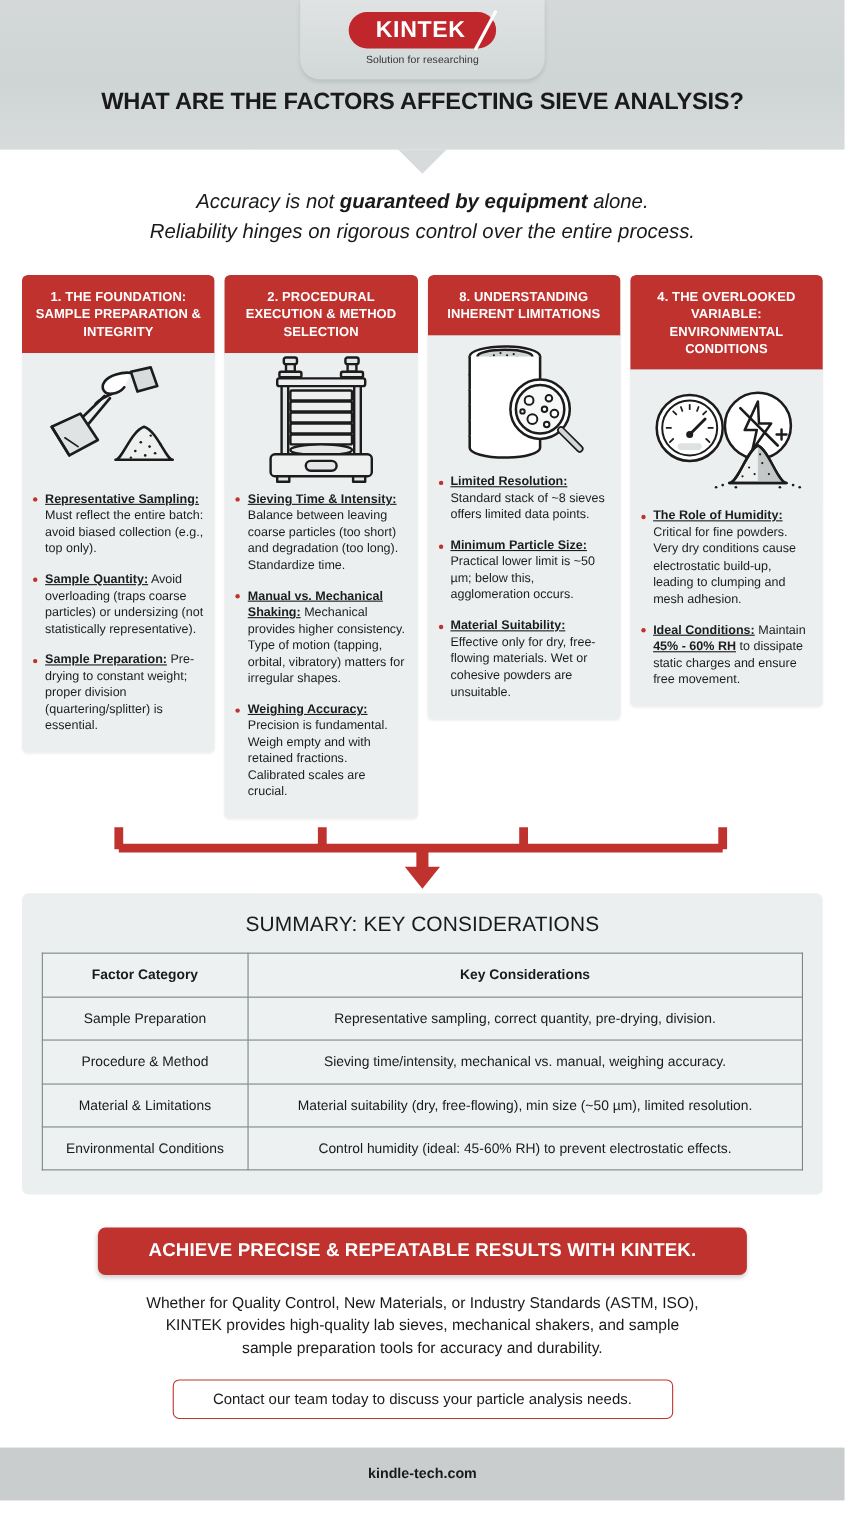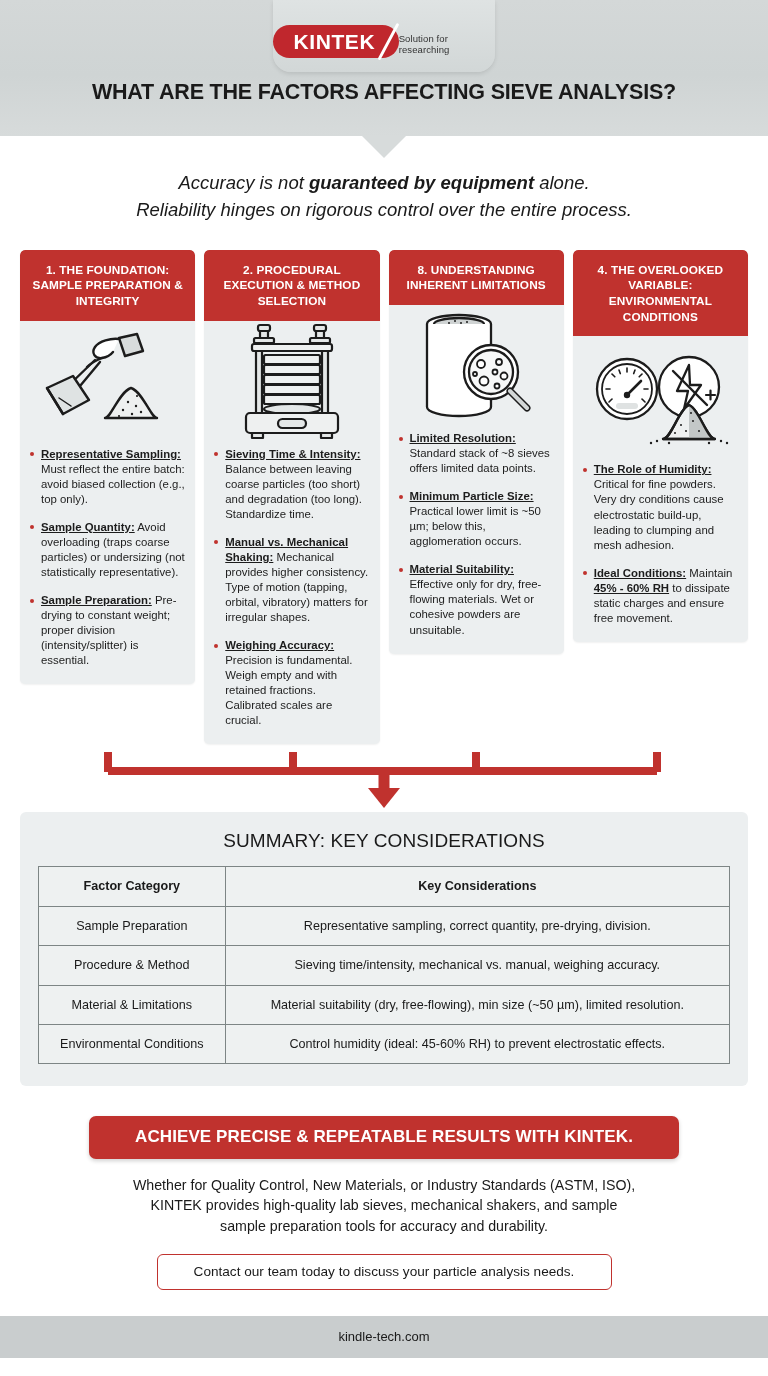--- a/index.html
+++ b/index.html
@@ -26,21 +26,21 @@
   .logo-plate {
     position: absolute;
     top: 0; left: 50%;
     transform: translateX(-50%);
     width: 222px;
     height: 72px;
     background: linear-gradient(180deg, #dfe3e3 0%, #d2d7d7 100%);
     border-radius: 0 0 18px 18px;
     box-shadow: 0 2px 4px rgba(0,0,0,0.10);
     display: flex;
-    flex-direction: row;
+    flex-direction: column;
     align-items: center;
     justify-content: flex-start;
     padding-top: 11px;
   }
   .logo-pill {
     position: relative;
     width: 134px;
     height: 33px;
     background: #c0272d;
     border-radius: 17px;
@@ -236,27 +236,28 @@
     background: #ffffff;
     text-align: center;
     font-size: 13.6px;
     color: #1a1a1a;
     padding: 9px 8px 10px;
   }
 
   
   .footer {
     margin-top: 26px;
-    height: 42px;
+    height: 48px;
     background: #c9cdce;
     display: flex;
     align-items: center;
     justify-content: center;
     font-size: 13px;
     color: #1a1a1a;
+    font-weight: bold;
   }
 </style>
 </head>
 <body>
 
 <div class="page">
 
   <div class="topband">
     <div class="logo-plate">
       <div class="logo-pill">
@@ -300,21 +301,21 @@
               <circle cx="113" cy="72" r="1.1"></circle>
             <circle cx="86" cy="84" r="1.1"></circle>
               <circle cx="104" cy="64" r="1.1"></circle>
           </g>
         </svg>
       </div>
       <div class="card-body">
         <ul class="bullets">
           <li><span class="bt">Representative Sampling:</span><span> Must reflect the entire batch: avoid biased collection (e.g., top only).</span></li>
           <li><span class="bt">Sample Quantity:</span><span> Avoid overloading (traps coarse particles) or undersizing (not statistically representative).</span></li>
-          <li><span class="bt">Sample Preparation:</span><span> Pre-drying to constant weight; proper division (intensity/splitter) is essential.</span></li>
+          <li><span class="bt">Sample Preparation:</span><span> Pre-drying to constant weight; proper division (quartering/splitter) is essential.</span></li>
         </ul>
       </div>
     </div>
 
     <div class="card">
       <div class="card-head">2. PROCEDURAL EXECUTION &amp; METHOD SELECTION</div>
       <div class="card-icon">
         <svg width="112" height="118" viewBox="0 0 112 118" fill="none" stroke="#1c1c1c" stroke-width="2.2" stroke-linejoin="round">
           <rect x="22" y="2" width="12" height="6" rx="2" fill="#e4e7e7"></rect>
           <rect x="78" y="2" width="12" height="6" rx="2" fill="#e4e7e7"></rect>

